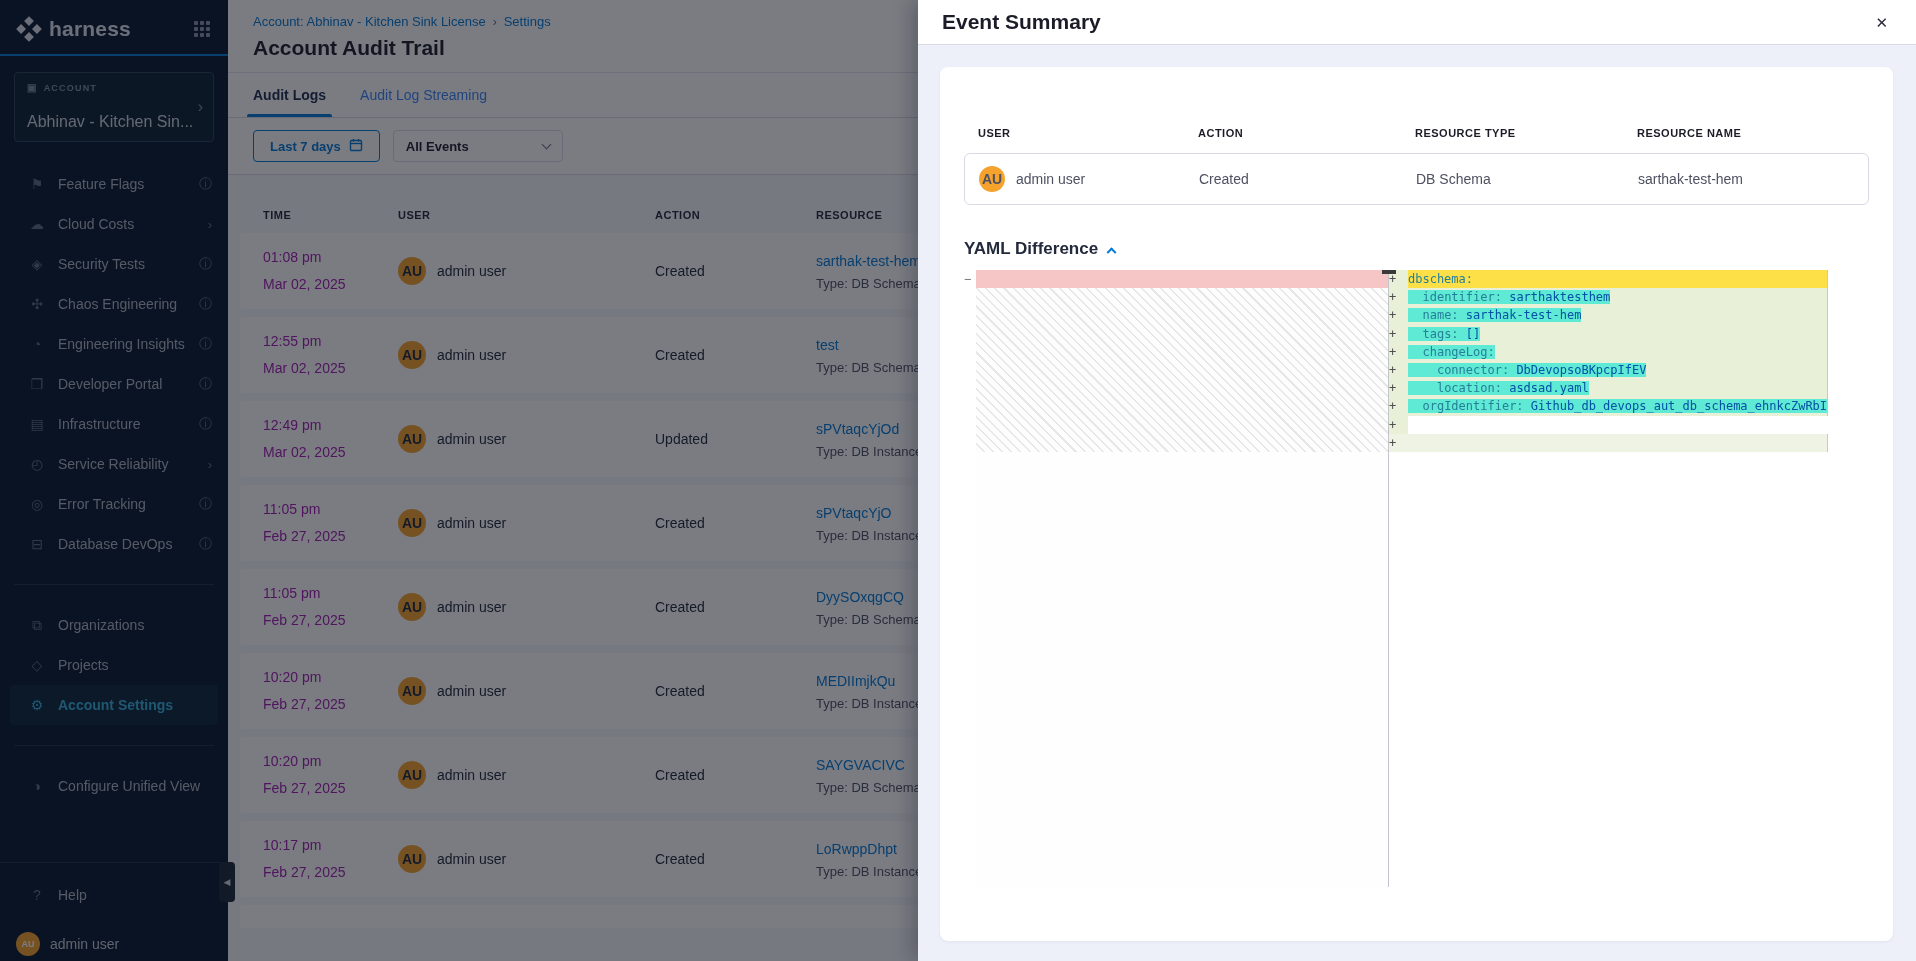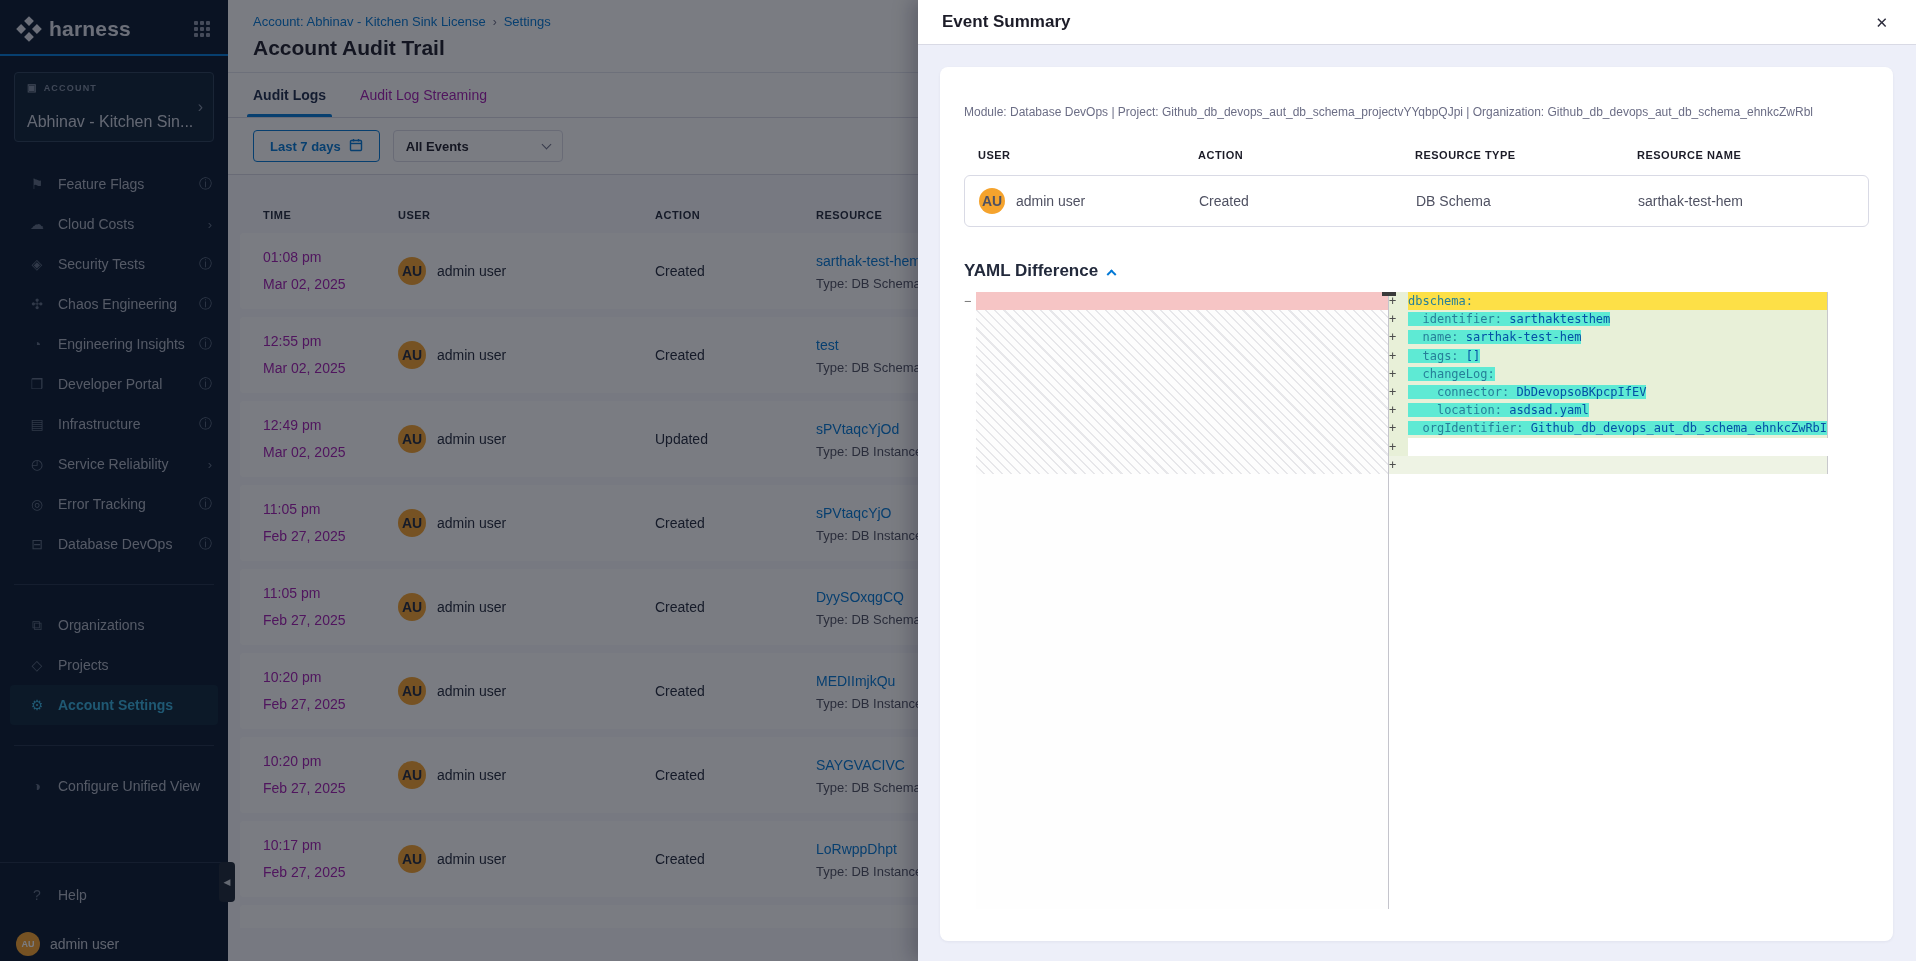--- a/index.html
+++ b/index.html
@@ -35,21 +35,21 @@
   .collapse-tab { position:absolute; right:-7px; top:862px; width:16px; height:40px; background:#1b2735; border-radius:4px; display:flex; align-items:center; justify-content:center; color:#cfd4dc; font-size:9px; cursor:pointer; z-index:60; }
 
   
   .main { flex:1; background:#f8f9fd; position:relative; }
   .m-header { background:#fff; padding:14px 0 12px 25px; border-bottom:1px solid #e2e4ee; }
   .breadcrumb { font-size:13px; display:flex; gap:7px; align-items:center; }
   .bc-link { color:#0278d5; cursor:pointer; }
   .bc-sep { color:#6b6d85; font-size:12px; }
   .m-title { font-size:21px; font-weight:700; color:#1c1c28; margin-top:7px; }
   .tabbar { background:#fff; display:flex; gap:34px; padding:0 0 0 25px; border-bottom:1px solid #d9dae5; height:45px; align-items:stretch; }
-  .tab { font-size:14px; color:#a21caf; display:flex; align-items:center; position:relative; cursor:pointer; }
+  .tab { font-size:14px; color:#3b82f6; display:flex; align-items:center; position:relative; cursor:pointer; }
   .tab.active { color:#1c2a4a; font-weight:700; }
   .tab.active::after { content:""; position:absolute; left:-6px; right:-6px; bottom:0; height:3px; border-radius:2px 2px 0 0; background:#0278d5; }
   .filterbar { background:#fff; height:57px; display:flex; align-items:center; gap:13px; padding-left:25px; border-bottom:1px solid #d9dae5; }
   .btn-date { display:flex; align-items:center; gap:8px; border:1px solid #0278d5; color:#0278d5; border-radius:4px; height:32px; padding:0 16px; font-size:13px; font-weight:600; background:#fff; cursor:pointer; }
   .sel-events { display:flex; align-items:center; border:1px solid #d9dae5; border-radius:4px; height:32px; width:170px; padding:0 12px; font-size:13px; font-weight:600; color:#1c1c28; background:#fff; cursor:pointer; }
   .chev-down { width:7px; height:7px; border-right:1.5px solid #6b6d85; border-bottom:1.5px solid #6b6d85; transform:rotate(45deg); margin-left:auto; margin-top:-3px; }
   .audit-list { margin:34px 12px 0 12px; }
   .audit-head { display:grid; grid-template-columns:135px 257px 161px 1fr; padding-left:23px; margin-bottom:12px; }
   .audit-head span { font-size:11px; font-weight:700; letter-spacing:.5px; color:#22293b; }
   .audit-row { display:grid; grid-template-columns:135px 257px 161px 1fr; align-items:center; padding-left:23px; height:76px; background:#fff; border-radius:4px; margin-bottom:8px; cursor:pointer; }
@@ -59,21 +59,21 @@
   .cell-user span { font-size:14px; color:#22293b; }
   .cell-action { font-size:14px; color:#22293b; }
   .cell-res a { font-size:14px; color:#0278d5; text-decoration:none; cursor:pointer; }
   .cell-res div { font-size:13px; color:#4f5162; margin-top:6px; }
   .ghost-row { height:23px; background:#fff; border-radius:4px 4px 0 0; }
 
   
   .dim { position:absolute; inset:0; background:rgba(13,17,27,.55); z-index:40; }
   .panel { position:absolute; left:918px; top:0; width:998px; height:961px; background:#edeff9; z-index:50; box-shadow:-6px 0 18px rgba(10,12,30,.25); }
   .p-header { height:45px; background:#fff; border-bottom:1px solid #d9dae5; display:flex; align-items:center; padding:0 24px; }
-  .p-title { font-size:17px; font-weight:700; color:#1c1c28; }
+  .p-title { font-size:21px; font-weight:700; color:#1c1c28; }
   .p-close { margin-left:auto; font-size:15px; color:#2b2b3b; cursor:pointer; line-height:1; padding:4px; }
   .p-body { padding:22px 23px 0 22px; height:916px; }
   .p-card { background:#fff; border-radius:8px; height:874px; padding:30px 24px 14px 24px; box-shadow:0 1px 3px rgba(40,41,61,.06); }
   .ev-date { font-size:15px; font-weight:700; color:#1c1c28; }
   .ev-meta { font-size:12px; color:#6b6d85; margin-top:8px; }
   .ptable-head { display:grid; grid-template-columns:220px 217px 222px 1fr; padding-left:14px; margin-top:30px; }
   .ptable-head span { font-size:11px; font-weight:700; letter-spacing:.5px; color:#1c1c28; }
   .ptable-row { display:grid; grid-template-columns:220px 217px 222px 1fr; align-items:center; padding-left:14px; margin-top:14px; height:52px; border:1px solid #d9dae5; border-radius:6px; }
   .ptable-row .cell-user span { color:#4f5162; }
   .ptable-row .pcell { font-size:14px; color:#4f5162; }
@@ -376,21 +376,20 @@
 
   <div class="dim"></div>
 
   <div class="panel">
     <div class="p-header">
       <span class="p-title">Event Summary</span>
       <span class="p-close">✕</span>
     </div>
     <div class="p-body">
       <div class="p-card">
-        <div class="ev-meta">Module: Database DevOps | Project: Github_db_devops_aut_db_schema_projectvYYqbpQJpi | Organization: Github_db_devops_aut_db_schema_ehnkcZwRbl</div>
 
         <div class="ptable-head">
           <span>USER</span>
           <span>ACTION</span>
           <span>RESOURCE TYPE</span>
           <span>RESOURCE NAME</span>
         </div>
         <div class="ptable-row">
           <span class="cell-user">
             <span class="row-avatar" style="width:26px;height:26px;">AU</span>

